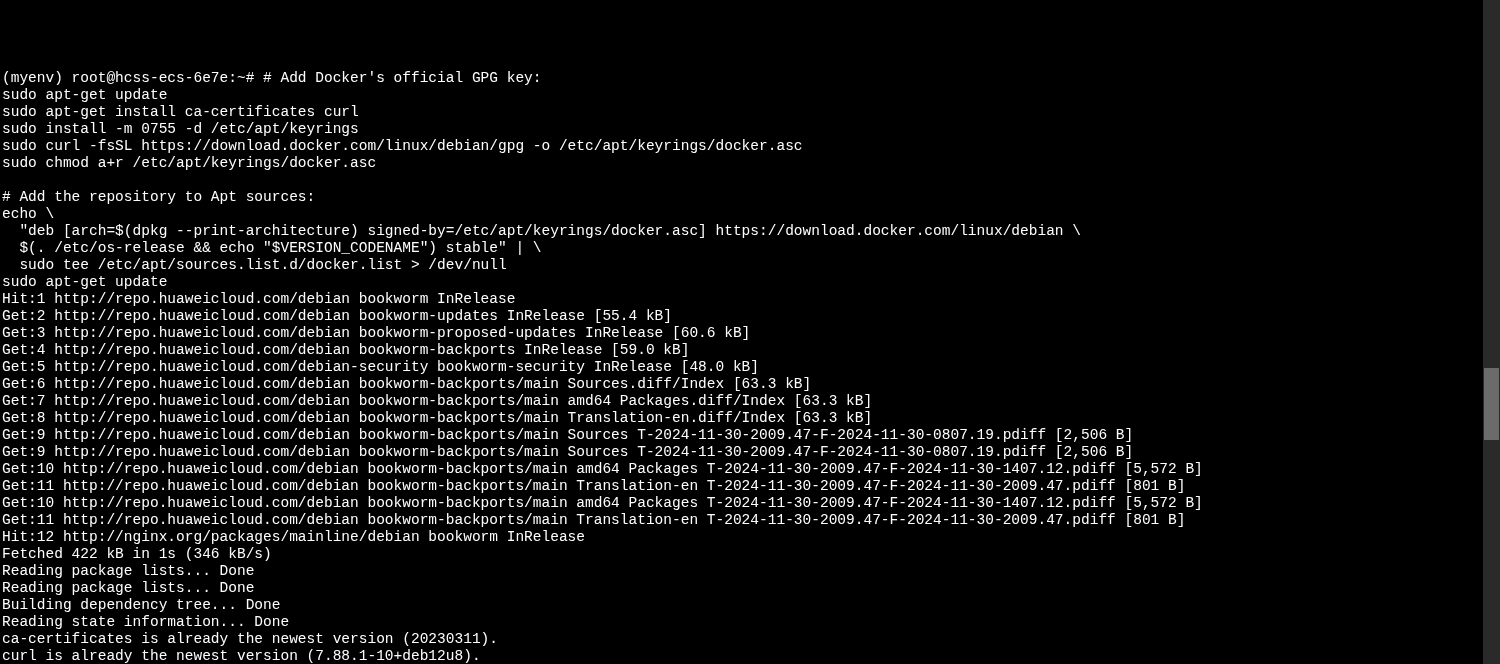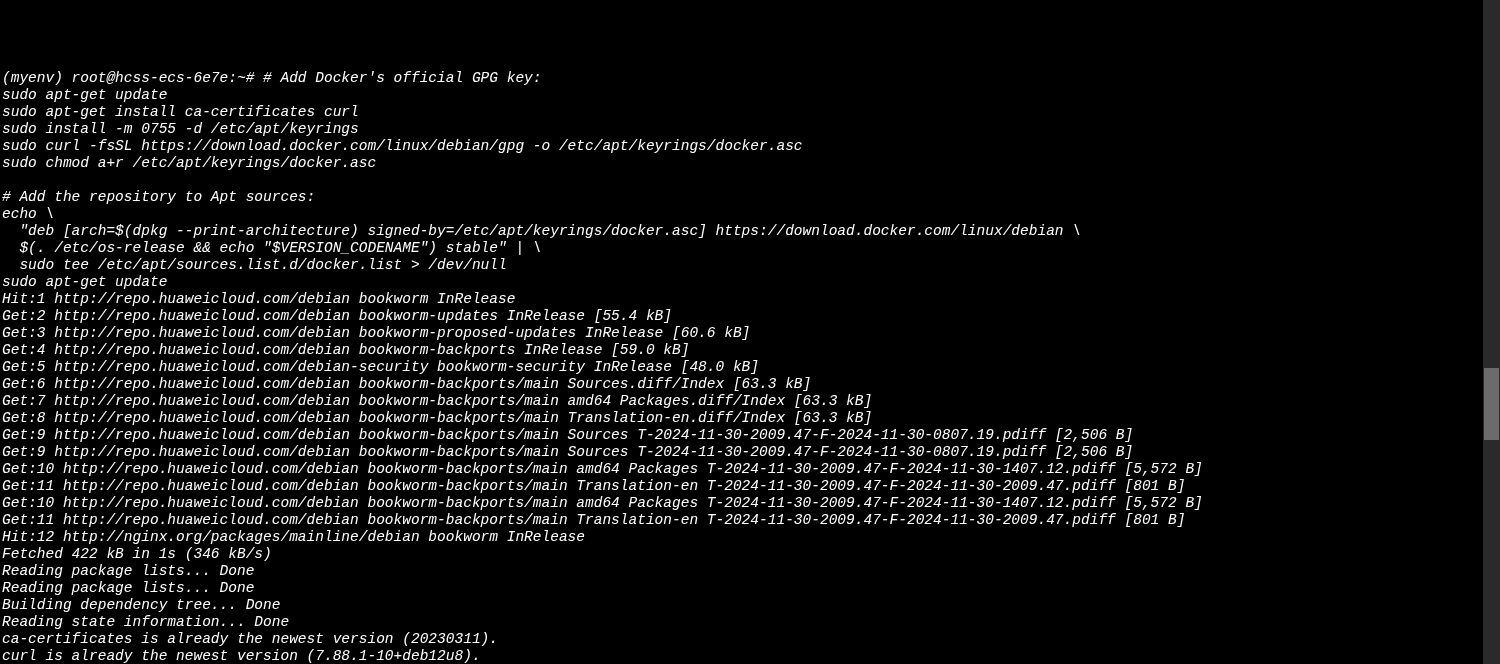--- a/index.html
+++ b/index.html
@@ -1,19 +1,18 @@
 <!DOCTYPE html>
 <html><head>
   <meta charset="utf-8">
   <style>
     * {
       margin: 0;
       padding: 0;
       box-sizing: border-box;
-      font-style: italic;
     }
     body {
       background-color: #000;
       color: #fff;
       font-family: "Consolas", "Courier New", monospace;
       font-size: 14.5px;
       line-height: 17px;
       white-space: pre;
       overflow-x: auto;
       width: 1500px;

